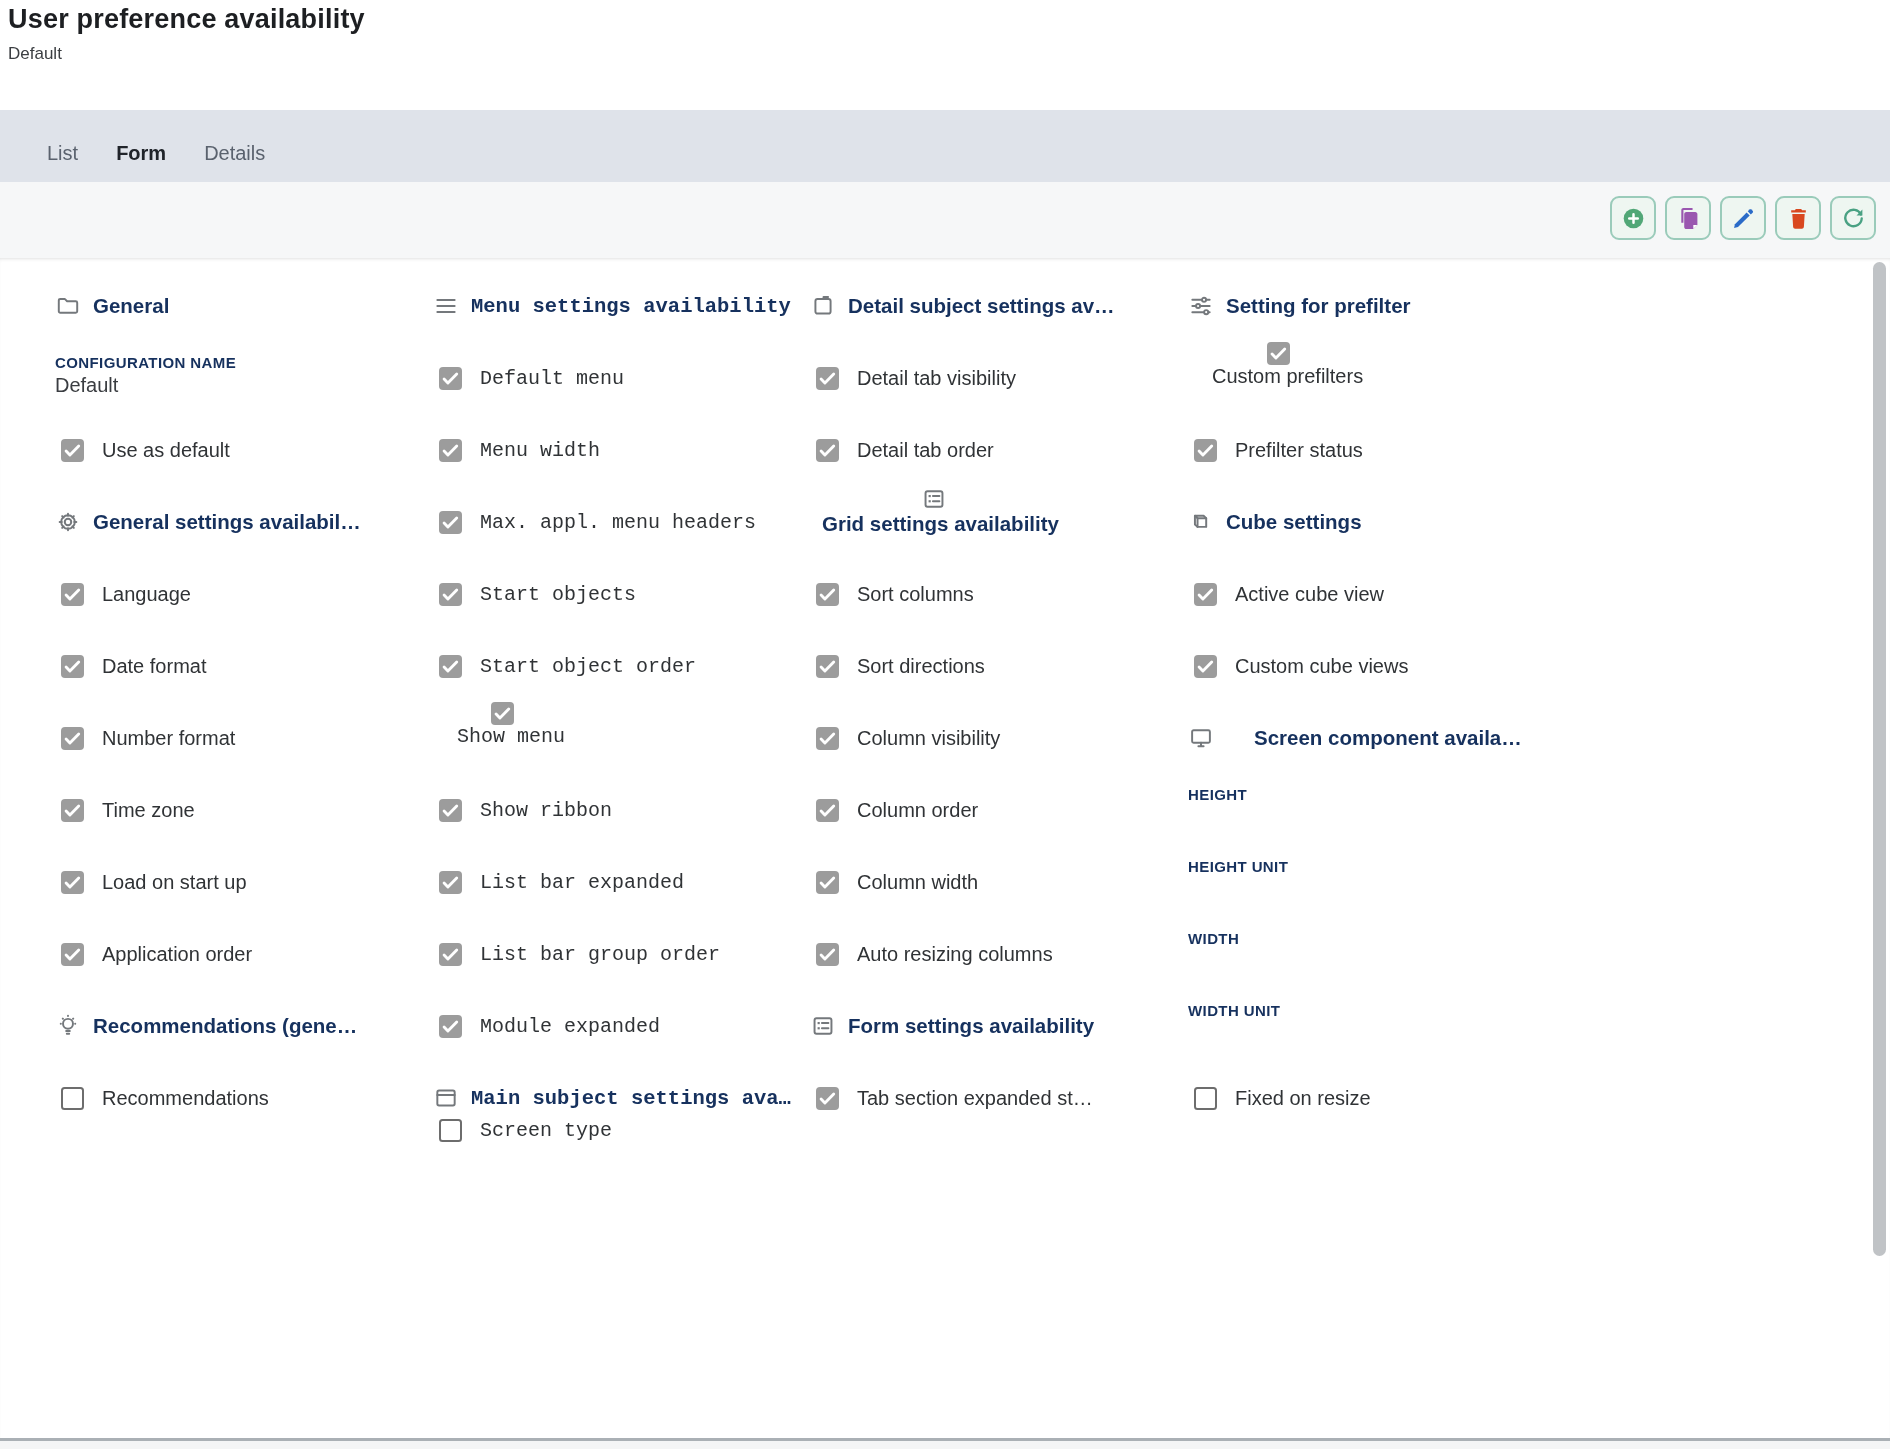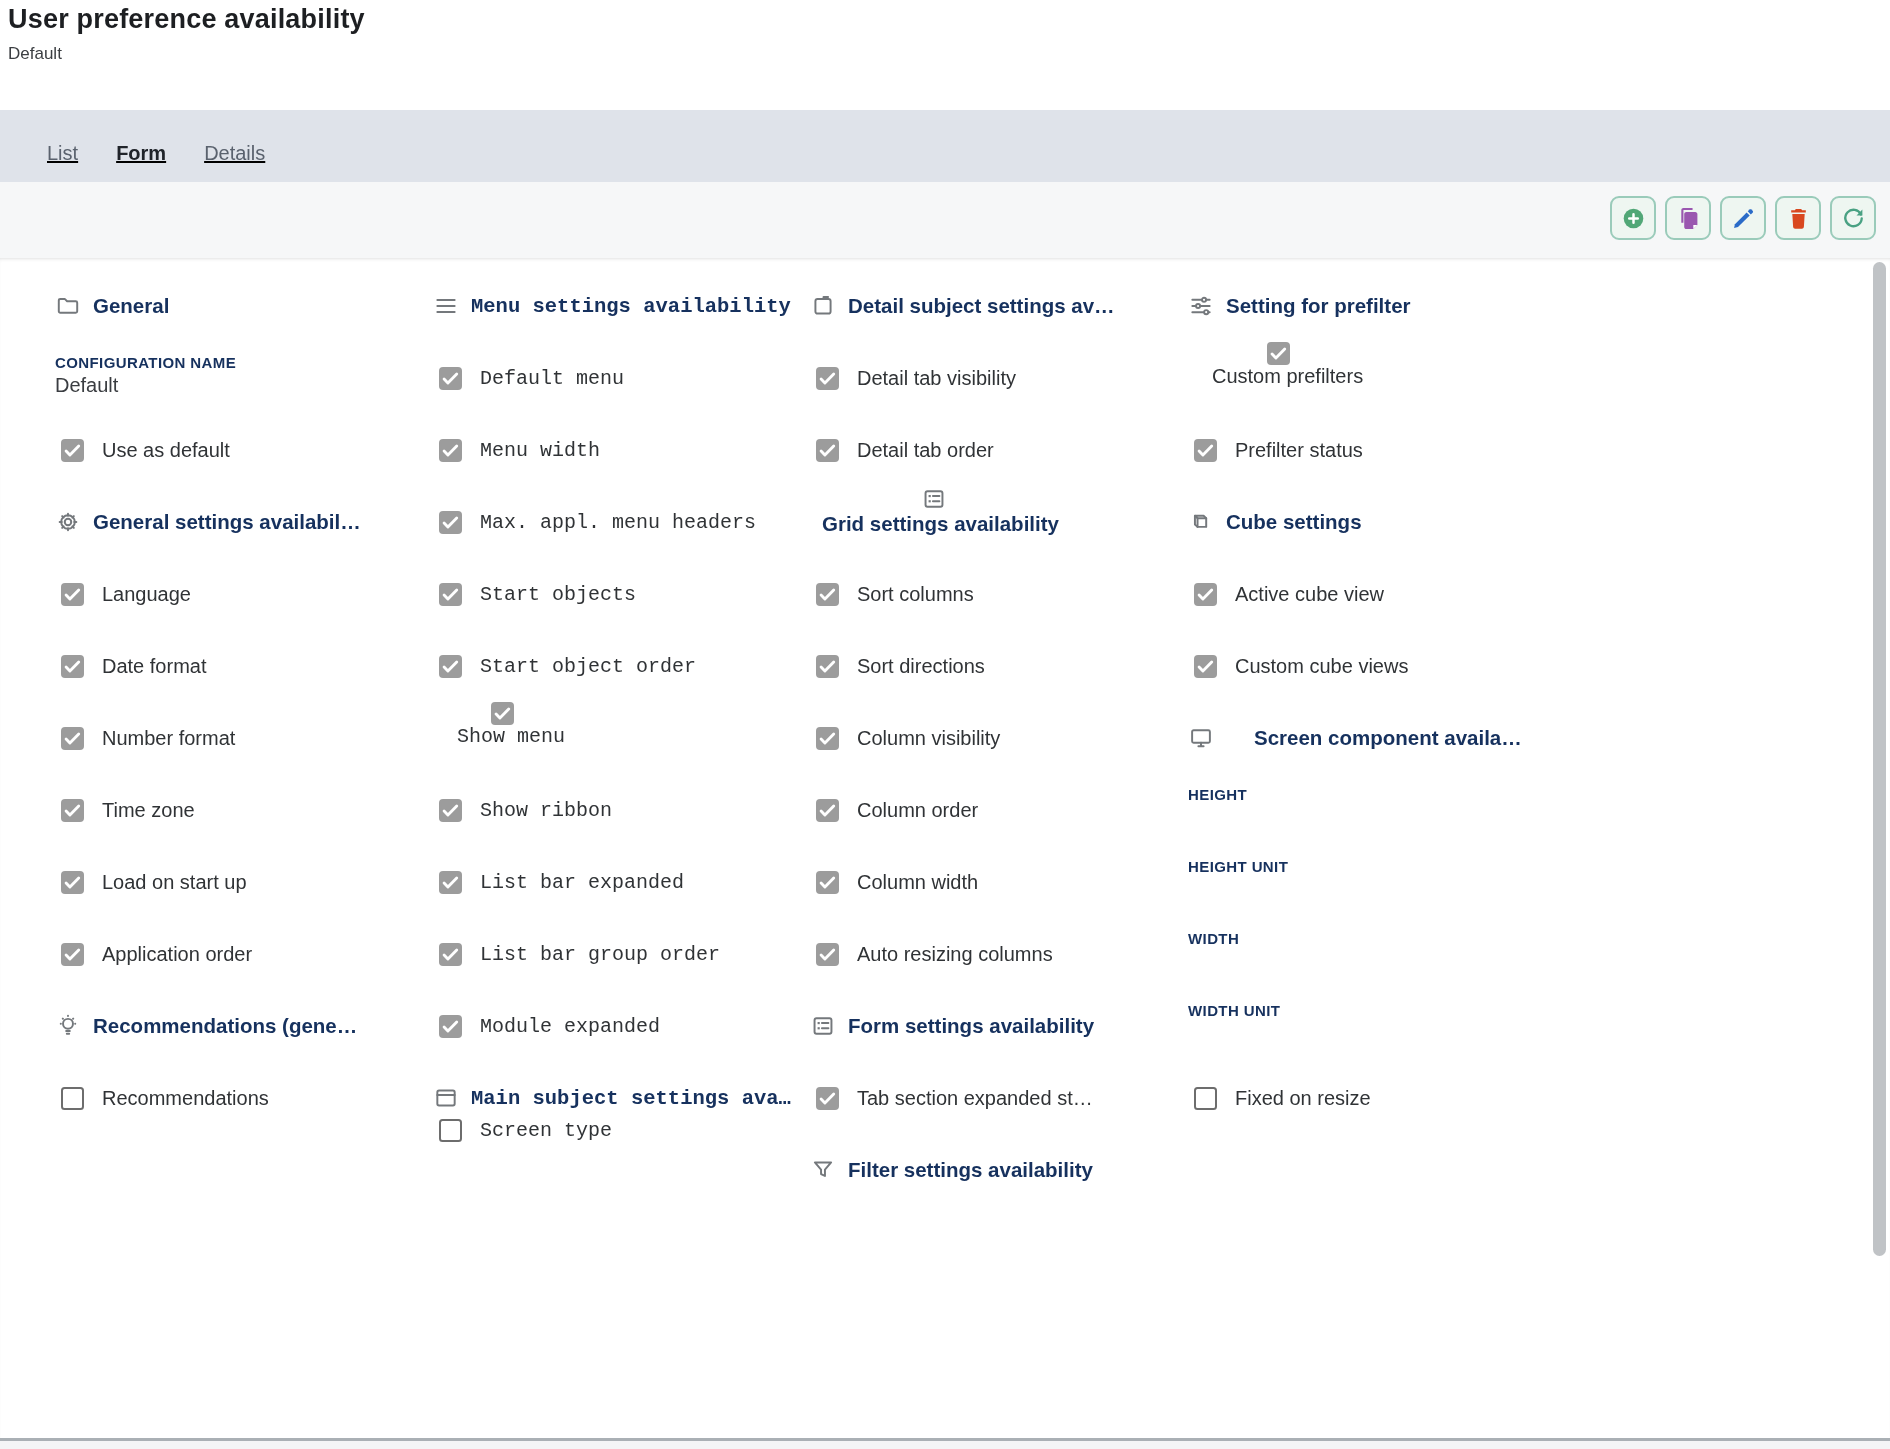--- a/index.html
+++ b/index.html
@@ -5,21 +5,21 @@
   html,body{margin:0;padding:0;background:#fff;}
   .screen{position:relative;width:1890px;height:1449px;overflow:hidden;
           font-family:"Liberation Sans",sans-serif;background:#fff;}
 
   .page-title{position:absolute;left:8px;top:4px;font-size:27px;font-weight:700;
               color:#1d1f22;letter-spacing:.2px;}
   .page-subtitle{position:absolute;left:8px;top:44px;font-size:17px;color:#3b3e42;}
 
   .tabbar{position:absolute;left:0;top:110px;width:100%;height:88px;
           background:var(--tabbar-bg,#dfe3ea);display:flex;align-items:stretch;
-          padding-left:28px;box-sizing:border-box;border-bottom:1px solid #c9cdd3;text-decoration:underline;}
+          padding-left:28px;box-sizing:border-box;border-bottom:1px solid #c9cdd3;}
   .tab{position:relative;display:flex;align-items:center;padding:0 19px;
        font-size:20px;color:#5a626e;cursor:pointer;white-space:nowrap;}
   .tab.active{color:#20242a;font-weight:700;}
   .tab.active::after{content:"";position:absolute;left:0;right:0;bottom:-1px;height:5px;
        background:var(--teal,#3a9c83);}
 
   .toolstrip{position:absolute;left:0;top:182px;width:100%;height:76px;background:#f6f7f8;}
   .toolbtns{position:absolute;top:14px;right:14px;display:flex;gap:9px;}
   .toolbtn{width:46px;height:44px;background:var(--btn-bg,#eef6f1);
            border:2px solid var(--btn-border,#9acbba);border-radius:9px;box-sizing:border-box;
@@ -406,28 +406,20 @@
           <span class="sec-label">Form settings availability</span>
         </div>
         <div class="item cbrow" style="top: 792px;">
           <span class="cb checked" role="checkbox" aria-checked="true">
             <svg width="23" height="23" viewBox="0 0 24 24" fill="none">
               <path d="M5.3 12.6l4 4 9.2-9.2" stroke="#fff" stroke-width="3" stroke-linecap="round" stroke-linejoin="round"></path>
             </svg>
           </span>
           <span class="cb-label">Tab section expanded st…</span>
         </div>
-        <div class="item section" style="top: 864px;">
-          <span class="sec-icon">
-            <svg width="26" height="26" viewBox="0 0 24 24" fill="none" stroke="#74787c" stroke-width="1.8" stroke-linecap="round" stroke-linejoin="round">
-              <path d="M4.5 5h15l-5.7 6.6v5.9l-3.6-1.8v-4.1z"></path>
-            </svg>
-          </span>
-          <span class="sec-label">Filter settings availability</span>
-        </div>
       </div>
       <div class="col" style="left: 1188px;">
         <div class="item section" style="top: 0px;">
           <span class="sec-icon">
             <svg width="26" height="26" viewBox="0 0 24 24" fill="none" stroke="#74787c" stroke-width="1.8" stroke-linecap="round" stroke-linejoin="round">
               <path d="M4 6.3h8.3M17 6.3h3M4 12h2.9M11.7 12H20M4 17.7h10.3M19 17.7h1"></path>
               <circle cx="14.8" cy="6.3" r="1.9"></circle>
               <circle cx="9.3" cy="12" r="1.9"></circle>
               <circle cx="16.8" cy="17.7" r="1.9"></circle>
             </svg>

